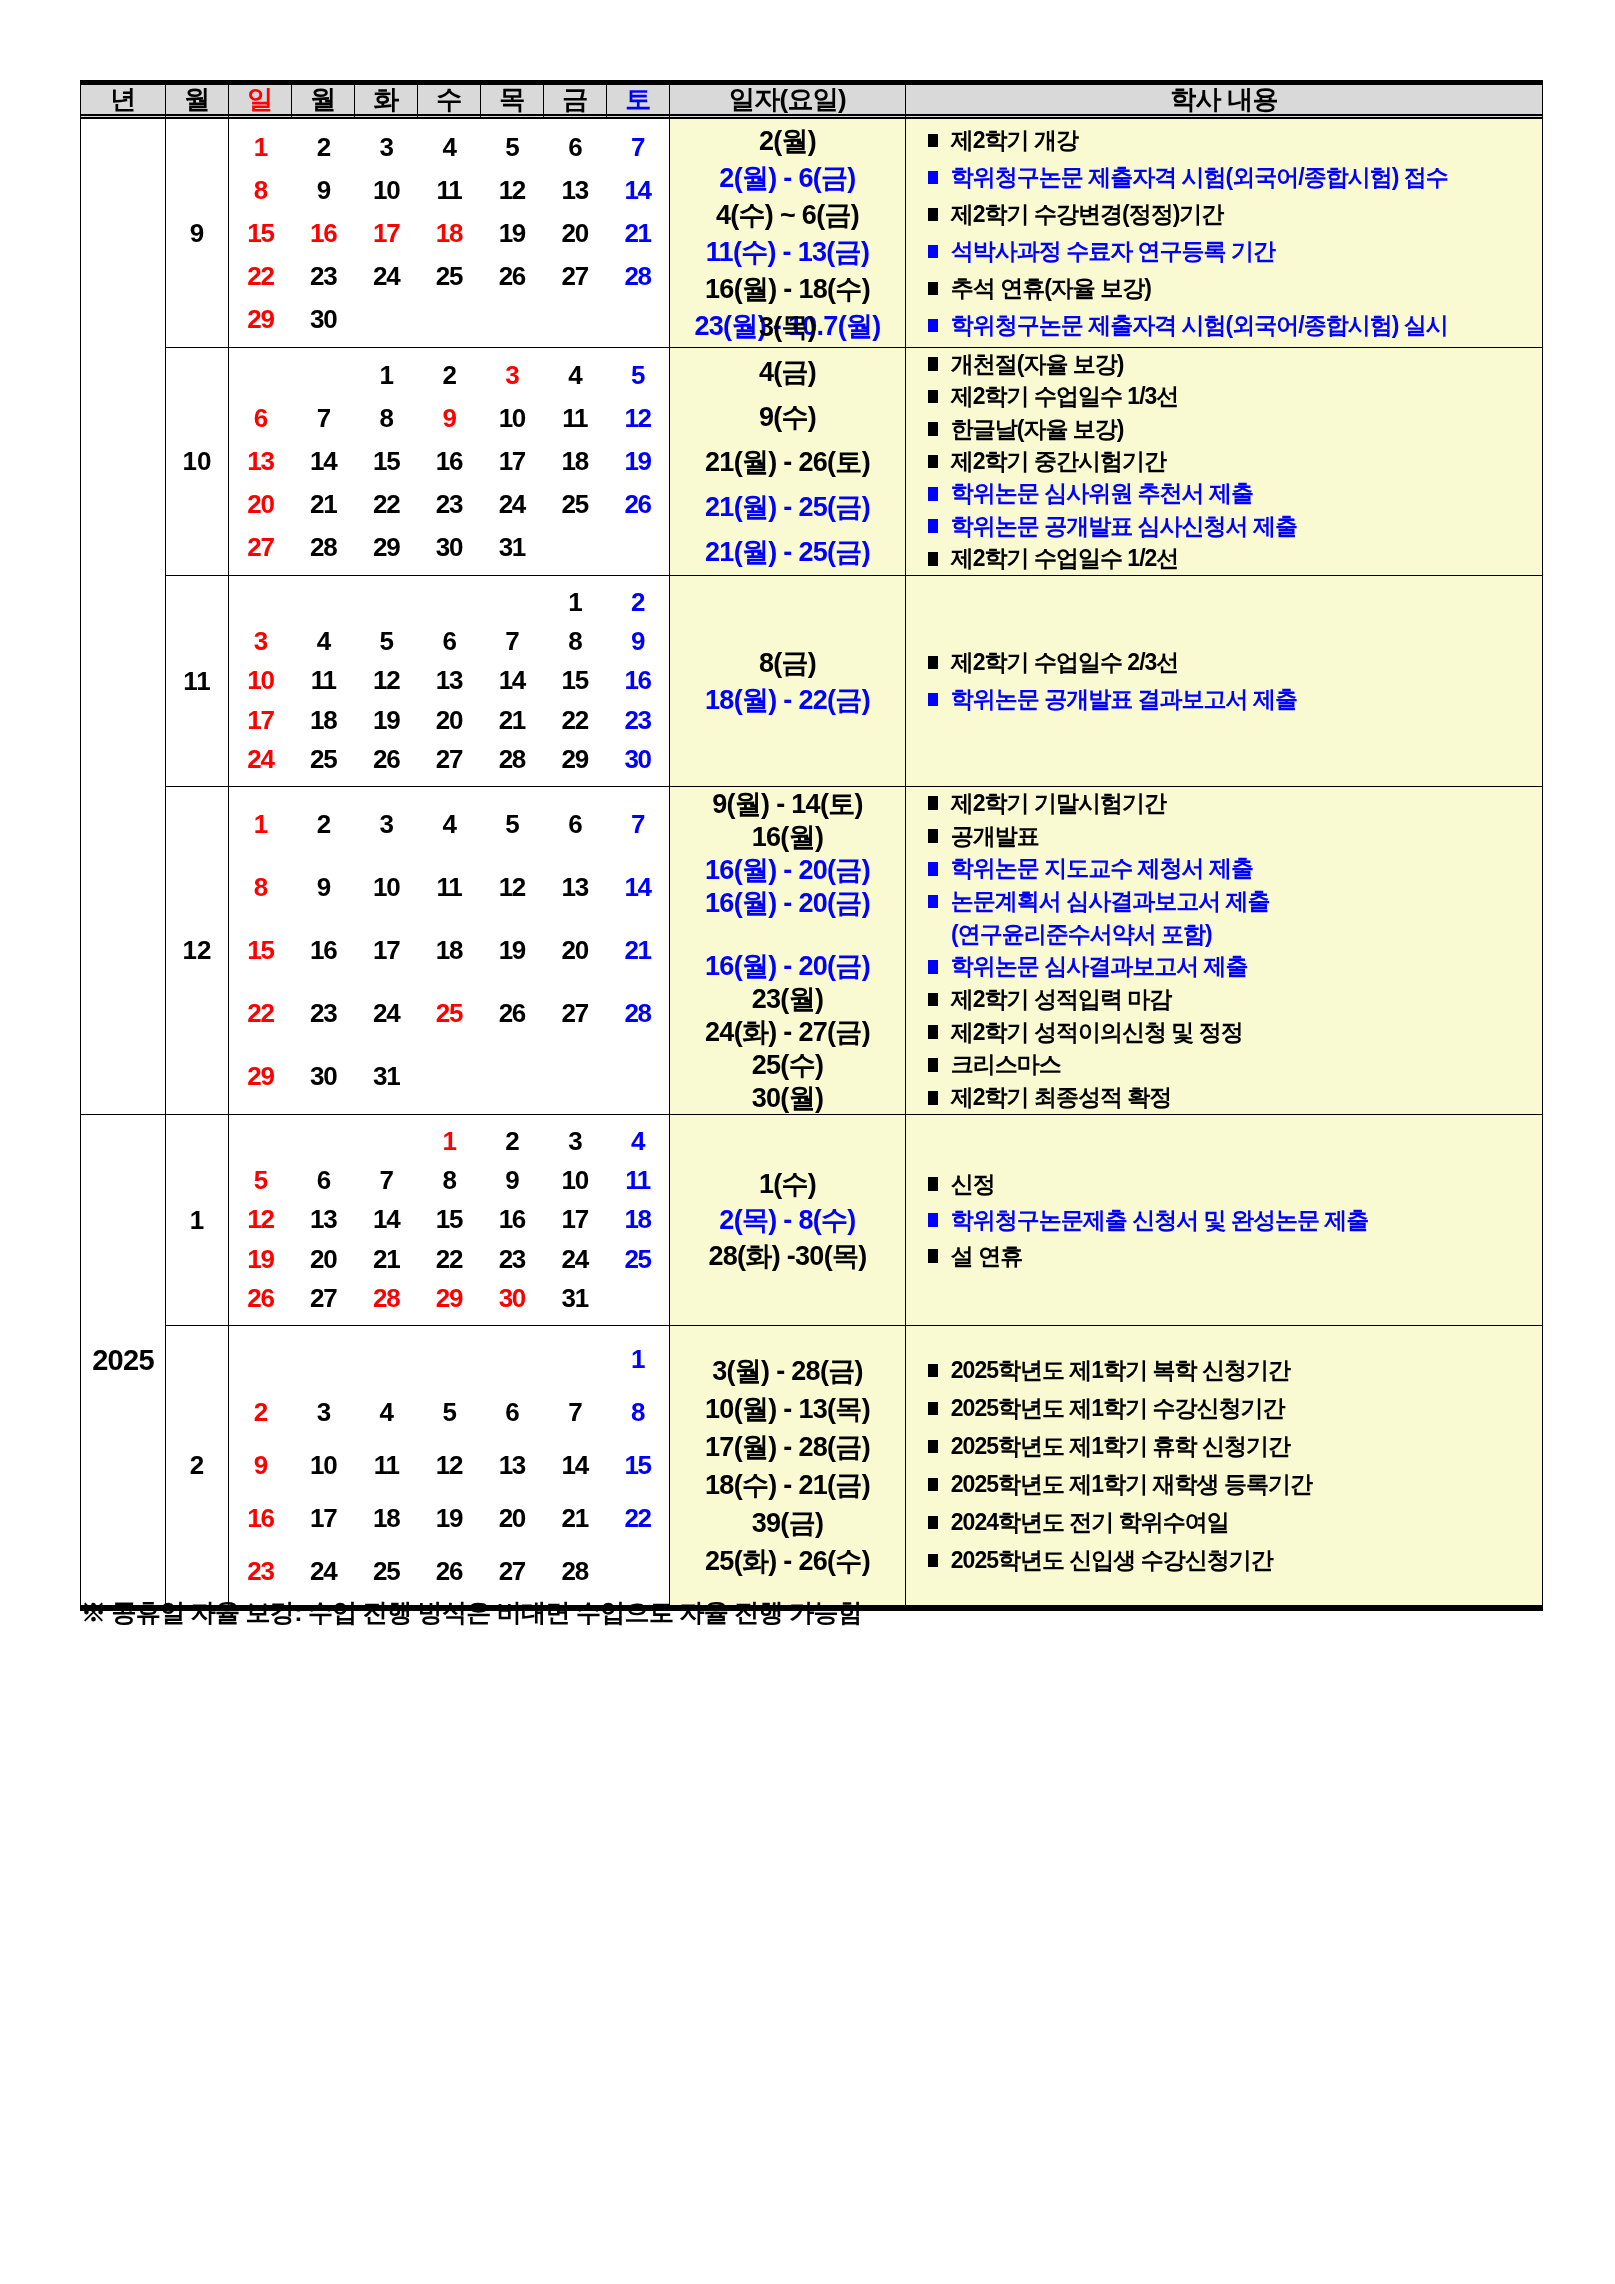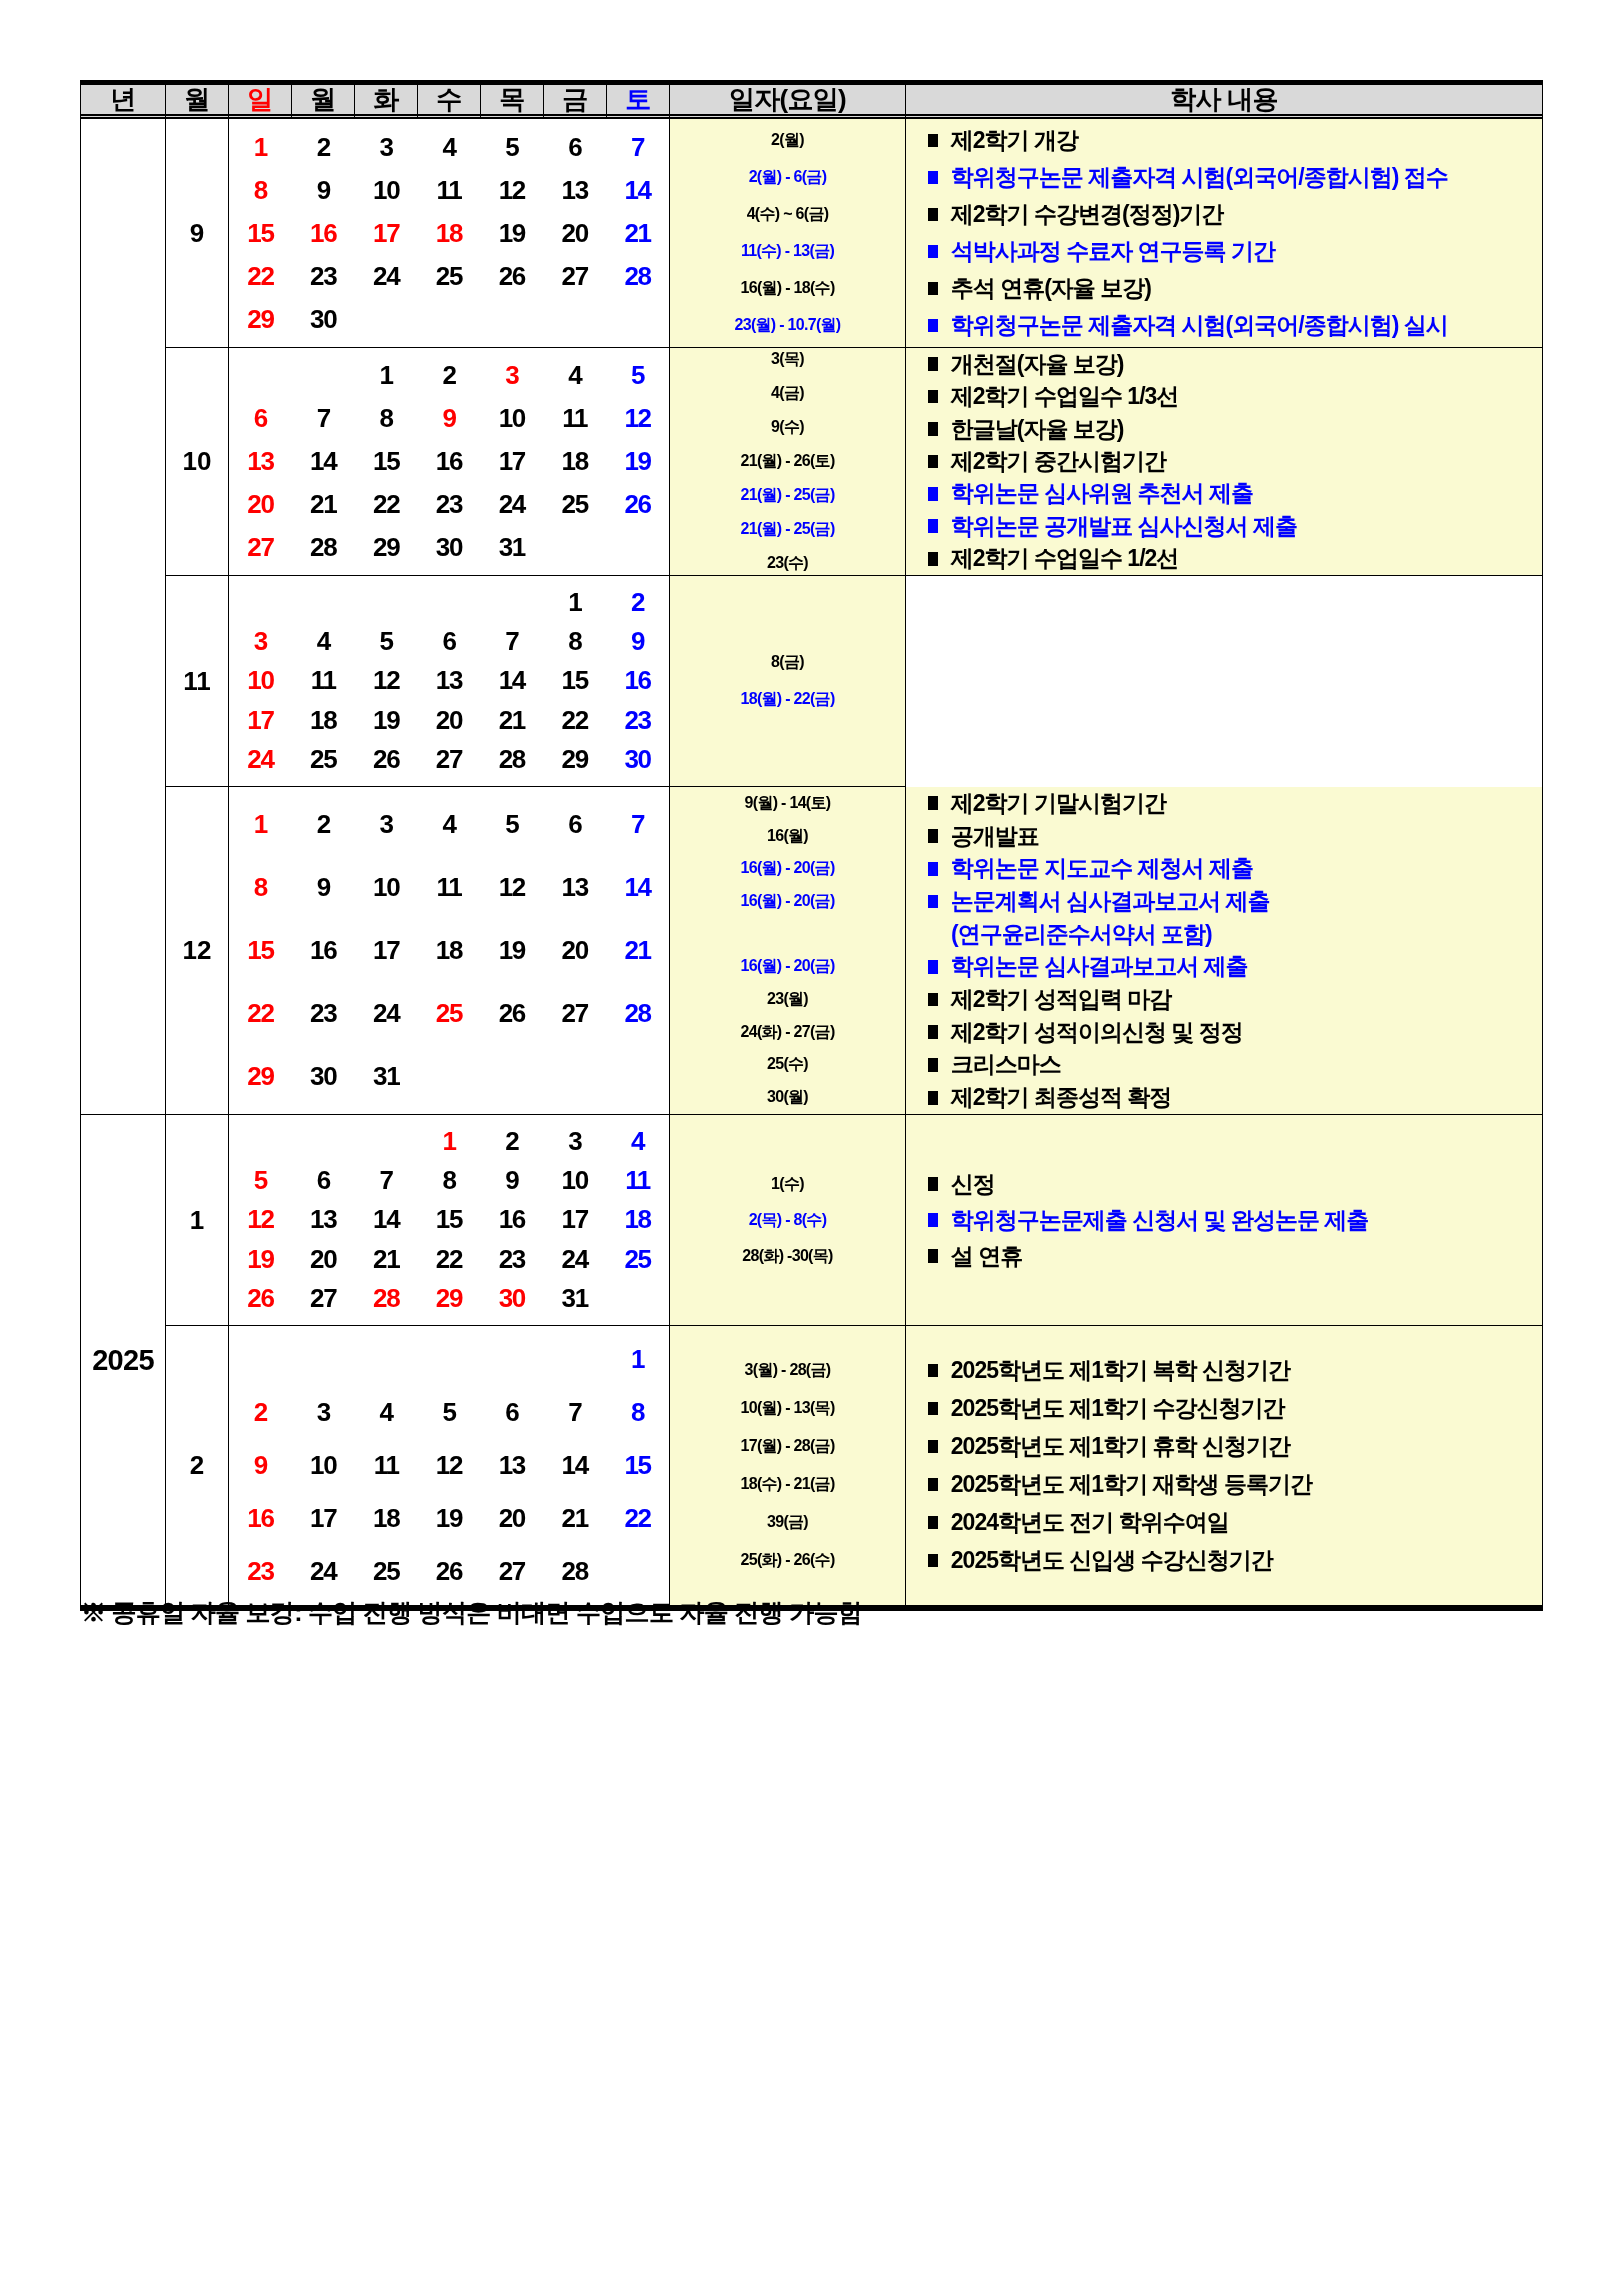--- a/index.html
+++ b/index.html
@@ -23,21 +23,21 @@
   .y-2024{grid-area:2/1/6/2;}
   .y-2025{grid-area:6/1/8/2;border-bottom:none;}
   .red{color:var(--red,#ff0000);}
   .blue{color:var(--blue,#0000ff);}
   .month-cell{display:flex;align-items:center;justify-content:center;font-size:26px;}
   .cal-cell{display:flex;flex-direction:column;justify-content:space-around;padding:6.5px 0;}
   .week{display:grid;grid-template-columns:repeat(7,1fr);}
   .day{text-align:center;font-size:26px;letter-spacing:-1.3px;}
   .date-col,.content-col{background:var(--event-bg,#fafad2);display:flex;flex-direction:column;justify-content:center;}
   .line{height:var(--lh,34px);display:flex;align-items:center;white-space:nowrap;}
-  .date-line{justify-content:center;font-size:16px;letter-spacing:-0.7px;}
+  .date-line{justify-content:center;font-size:27px;letter-spacing:-0.7px;}
   .event-line{padding-left:22px;font-size:23px;letter-spacing:-1px;}
   .event-line.cont{padding-left:45px;}
   .bullet{width:9.8px;height:13.7px;background:currentColor;margin-right:13px;flex:none;}
   .footnote{position:absolute;left:81px;top:1596px;font-size:25px;letter-spacing:-0.7px;}
 </style>
 </head>
 <body>
 
 <div class="sheet">
   <div id="grid">
@@ -269,20 +269,30 @@
           <span class="day ">27</span>
           <span class="day ">28</span>
           <span class="day ">29</span>
           <span class="day blue">30</span>
         </div>
       </div>
       <div class="cell date-col" style="grid-area: 4 / 10 / 5 / 11; --lh: 37px;">
         <div class="line date-line ">8(금)</div>
         <div class="line date-line blue">18(월) - 22(금)</div>
       </div>
+      <div class="cell content-col noR" style="grid-area: 4 / 11 / 5 / 12; --lh: 37px;">
+        <div class="line event-line ">
+          <span class="bullet"></span>
+          <span>제2학기 수업일수 2/3선</span>
+        </div>
+        <div class="line event-line blue">
+          <span class="bullet"></span>
+          <span>학위논문 공개발표 결과보고서 제출</span>
+        </div>
+      </div>
       <div class="cell month-cell" style="grid-area: 5 / 2 / 6 / 3;">12</div>
       <div class="cell cal-cell" style="grid-area: 5 / 3 / 6 / 10;">
         <div class="week">
           <span class="day red">1</span>
           <span class="day ">2</span>
           <span class="day ">3</span>
           <span class="day ">4</span>
           <span class="day ">5</span>
           <span class="day ">6</span>
           <span class="day blue">7</span>

